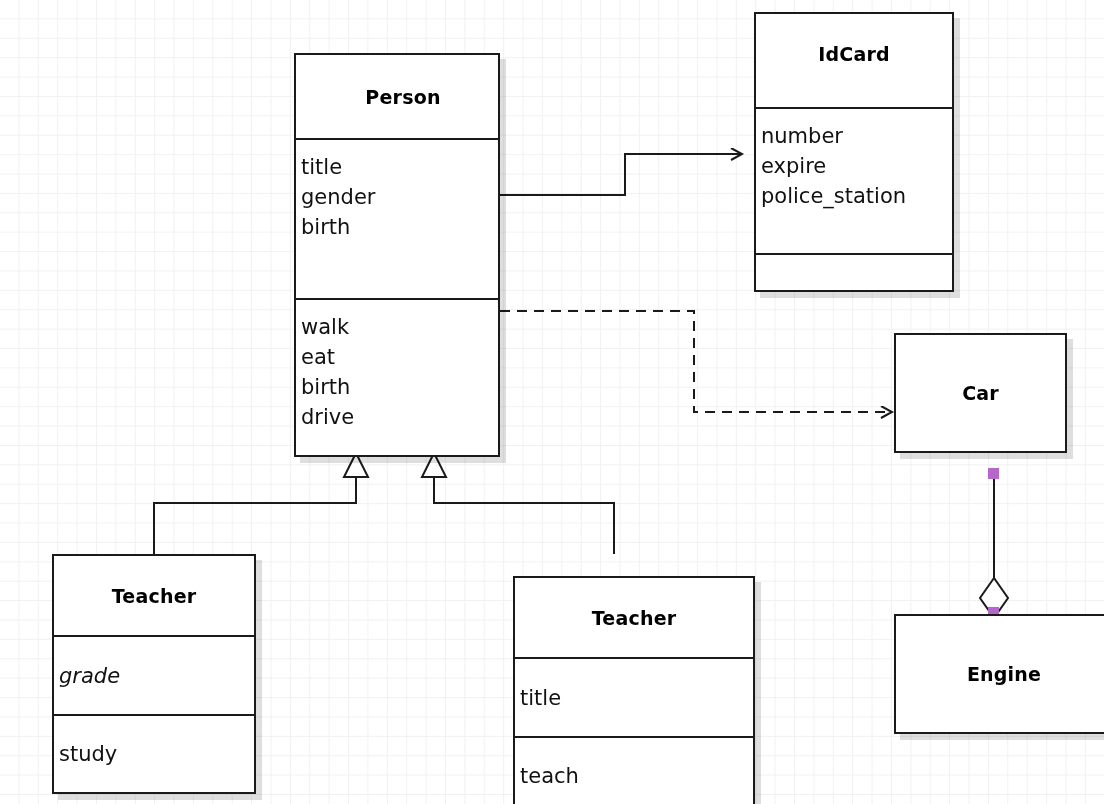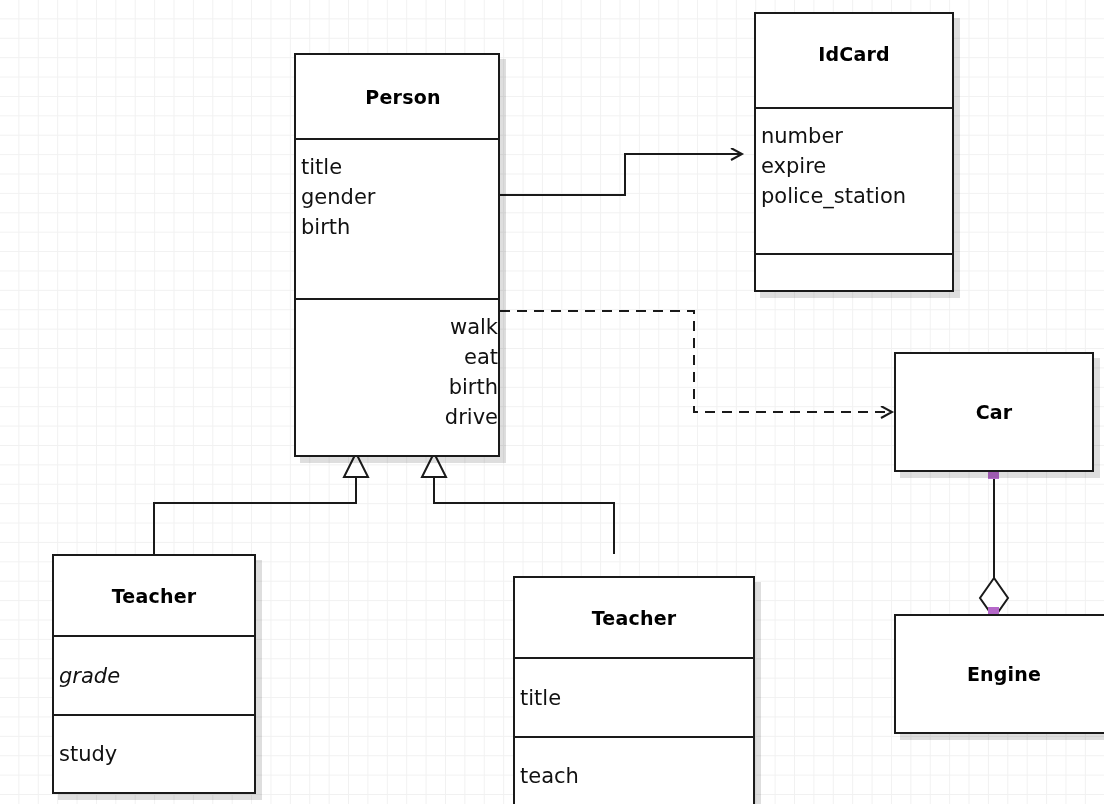--- a/index.html
+++ b/index.html
@@ -121,39 +121,39 @@
   <div class="handle" style="left:988px; top:468px;"></div>
   <div class="handle" style="left:988px; top:607px;"></div>
 
   <div class="uml-class" style="left:294px; top:53px; width:206px; height:404px;">
     <div class="uml-compartment uml-name" style="height:83px;padding-left:12px;">Person</div>
     <div class="uml-compartment uml-members pad-top" style="height:160px;">
       <div class="uml-member">title</div>
       <div class="uml-member">gender</div>
       <div class="uml-member">birth</div>
     </div>
-    <div class="uml-compartment uml-members pad-top" style="flex:1;align-items:flex-end;">
+    <div class="uml-compartment uml-members pad-top" style="flex:1;">
       <div class="uml-member">walk</div>
       <div class="uml-member">eat</div>
       <div class="uml-member">birth</div>
       <div class="uml-member">drive</div>
     </div>
   </div>
 
   <div class="uml-class" style="left:754px; top:12px; width:200px; height:280px;gap:14px;">
     <div class="uml-compartment uml-name" style="height:79px;">IdCard</div>
     <div class="uml-compartment uml-members pad-top" style="flex:1;">
       <div class="uml-member">number</div>
       <div class="uml-member">expire</div>
       <div class="uml-member">police_station</div>
     </div>
     <div class="uml-compartment uml-empty" style="height:37px;"></div>
   </div>
 
-  <div class="uml-class" style="left:894px; top:352px; width:200px; height:120px;">
+  <div class="uml-class" style="left:894px; top:333px; width:173px; height:120px;">
     <div class="uml-compartment uml-name" style="flex:1;">Car</div>
   </div>
 
   <div class="uml-class" style="left:894px; top:614px; width:220px; height:120px;">
     <div class="uml-compartment uml-name" style="flex:1;">Engine</div>
   </div>
 
   <div class="uml-class" style="left:52px; top:554px; width:204px; height:240px;">
     <div class="uml-compartment uml-name" style="height:79px;">Teacher</div>
     <div class="uml-compartment uml-members" style="height:79px;font-style:italic;">

